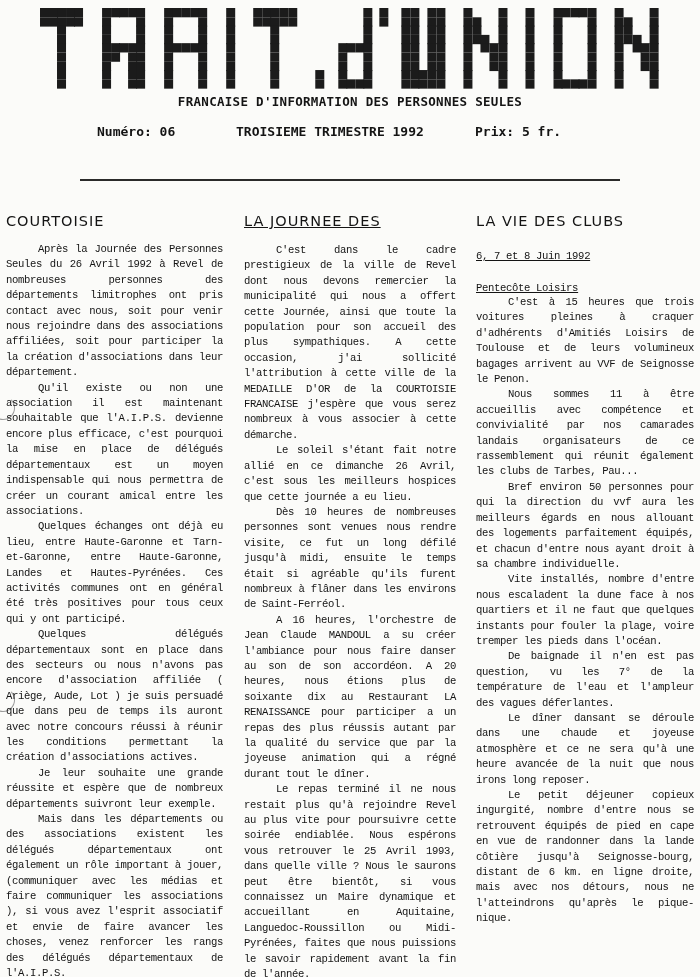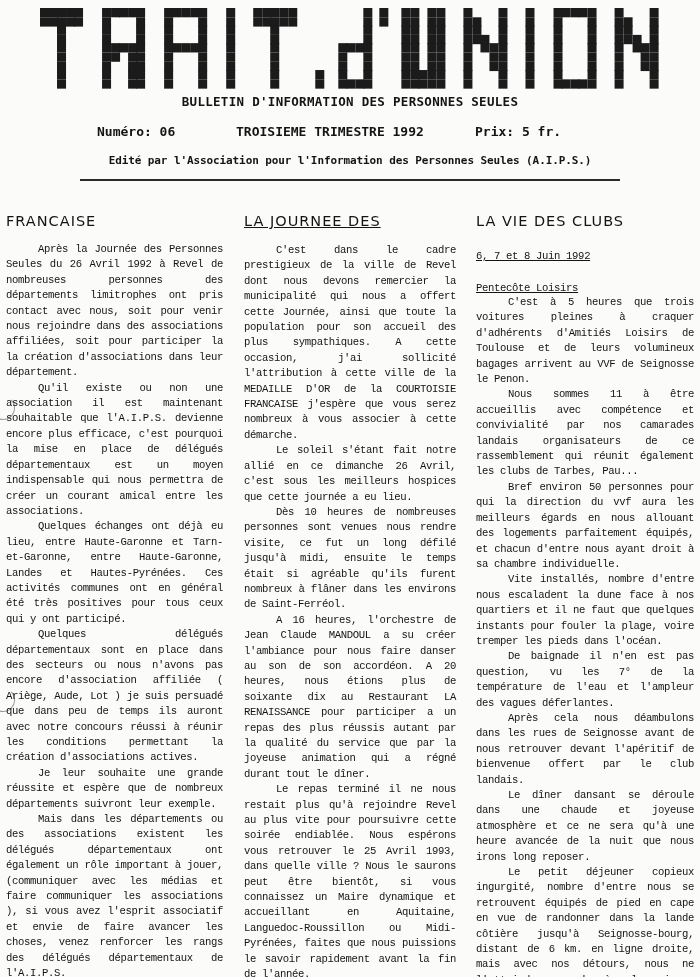--- a/index.html
+++ b/index.html
@@ -294,35 +294,34 @@
       <div class="blk" style="left: 600.28px; top: 43px; width: 9px; height: 9px;"></div>
       <div class="blk" style="left: 608.88px; top: 43px; width: 9px; height: 9px;"></div>
       <div class="blk" style="left: 574.48px; top: 51.6px; width: 9px; height: 9px;"></div>
       <div class="blk" style="left: 600.28px; top: 51.6px; width: 9px; height: 9px;"></div>
       <div class="blk" style="left: 608.88px; top: 51.6px; width: 9px; height: 9px;"></div>
       <div class="blk" style="left: 574.48px; top: 60.2px; width: 9px; height: 9px;"></div>
       <div class="blk" style="left: 608.88px; top: 60.2px; width: 9px; height: 9px;"></div>
       <div class="blk" style="left: 574.48px; top: 68.8px; width: 9px; height: 9px;"></div>
       <div class="blk" style="left: 608.88px; top: 68.8px; width: 9px; height: 9px;"></div>
     </div>
-  <div class="subtitle">BULLETIN D'INFORMATION DES PERSONNES SEULES</div>
+  <div class="subtitle">FRANCAISE D'INFORMATION DES PERSONNES SEULES</div>
   <div class="issue-line">
     <span style="left:97px">Numéro: 06</span>
     <span style="left:236px">TROISIEME TRIMESTRE 1992</span>
     <span style="left:475px">Prix: 5 fr.</span>
   </div>
-  <div class="publisher">Edité par l'Association pour l'Information des Personnes Seules (A.I.P.S.)</div>
   <div class="rule"></div>
 </div>
 
 <div class="punch" style="left:-9px; top:396px;"></div>
 <div class="punch" style="left:-9px; top:688px;"></div>
 
 <div class="col c1">
-  <h2 class="col-head">FRANCAISE</h2>
+  <h2 class="col-head">COURTOISIE</h2>
   <div class="text">
     <p>Après la Journée des Personnes Seules du 26 Avril 1992 à Revel de nombreuses personnes des départements limitrophes ont pris contact avec nous, soit pour venir nous rejoindre dans des associations affiliées, soit pour participer la la création d'associations dans leur département.</p>
     <p>Qu'il existe ou non une association il est maintenant souhaitable que l'A.I.P.S. devienne encore plus efficace, c'est pourquoi la mise en place de délégués départementaux est un moyen indispensable qui nous permettra de créer un courant amical entre les associations.</p>
     <p>Quelques échanges ont déjà eu lieu, entre Haute-Garonne et Tarn-et-Garonne, entre Haute-Garonne, Landes et Hautes-Pyrénées. Ces activités communes ont en général été très positives pour tous ceux qui y ont participé.</p>
     <p>Quelques délégués départementaux sont en place dans des secteurs ou nous n'avons pas encore d'association affiliée ( Ariège, Aude, Lot ) je suis persuadé que dans peu de temps ils auront avec notre concours réussi à réunir les conditions permettant la création d'associations actives.</p>
     <p>Je leur souhaite une grande réussite et espère que de nombreux départements suivront leur exemple.</p>
     <p>Mais dans les départements ou des associations existent les délégués départementaux ont également un rôle important à jouer, (communiquer avec les médias et faire communiquer les associations ), si vous avez l'esprit associatif et envie de faire avancer les choses, venez renforcer les rangs des délégués départementaux de l'A.I.P.S.</p>
   </div>
 
 </div>
@@ -337,23 +336,22 @@
     <p>Le repas terminé il ne nous restait plus qu'à rejoindre Revel au plus vite pour poursuivre cette soirée endiablée. Nous espérons vous retrouver le 25 Avril 1993, dans quelle ville ? Nous le saurons peut être bientôt, si vous connaissez un Maire dynamique et accueillant en Aquitaine, Languedoc-Roussillon ou Midi-Pyrénées, faites que nous puissions le savoir rapidement avant la fin de l'année.</p>
   </div>
 
 </div>
 
 <div class="col c3">
   <h2 class="col-head">LA VIE DES CLUBS</h2>
   <div class="u date-line">6, 7 et 8 Juin 1992</div>
   <div class="u sub-head">Pentecôte Loisirs</div>
   <div class="text">
-    <p>C'est à 5 heures que trois voitures pleines à craquer d'adhérents d'Amitiés Loisirs de Toulouse et de leurs volumineux bagages arrivent au VVF de Seignosse le Penon.</p>
+    <p>C'est à 15 heures que trois voitures pleines à craquer d'adhérents d'Amitiés Loisirs de Toulouse et de leurs volumineux bagages arrivent au VVF de Seignosse le Penon.</p>
     <p>Nous sommes 11 à être accueillis avec compétence et convivialité par nos camarades landais organisateurs de ce rassemblement qui réunit également les clubs de Tarbes, Pau...</p>
     <p>Bref environ 50 personnes pour qui la direction du vvf aura les meilleurs égards en nous allouant des logements parfaitement équipés, et chacun d'entre nous ayant droit à sa chambre individuelle.</p>
     <p>Vite installés, nombre d'entre nous escaladent la dune face à nos quartiers et il ne faut que quelques instants pour fouler la plage, voire tremper les pieds dans l'océan.</p>
     <p>De baignade il n'en est pas question, vu les 7° de la température de l'eau et l'ampleur des vagues déferlantes.</p>
-    <p>Après cela nous déambulons dans les rues de Seignosse avant de nous retrouver devant l'apéritif de bienvenue offert par le club landais.</p>
     <p>Le dîner dansant se déroule dans une chaude et joyeuse atmosphère et ce ne sera qu'à une heure avancée de la nuit que nous irons long reposer.</p>
     <p>Le petit déjeuner copieux ingurgité, nombre d'entre nous se retrouvent équipés de pied en cape en vue de randonner dans la lande côtière jusqu'à Seignosse-bourg, distant de 6 km. en ligne droite, mais avec nos détours, nous ne l'atteindrons qu'après le pique-nique.</p>
 
   </div>
 </div>
 
 </body></html>

